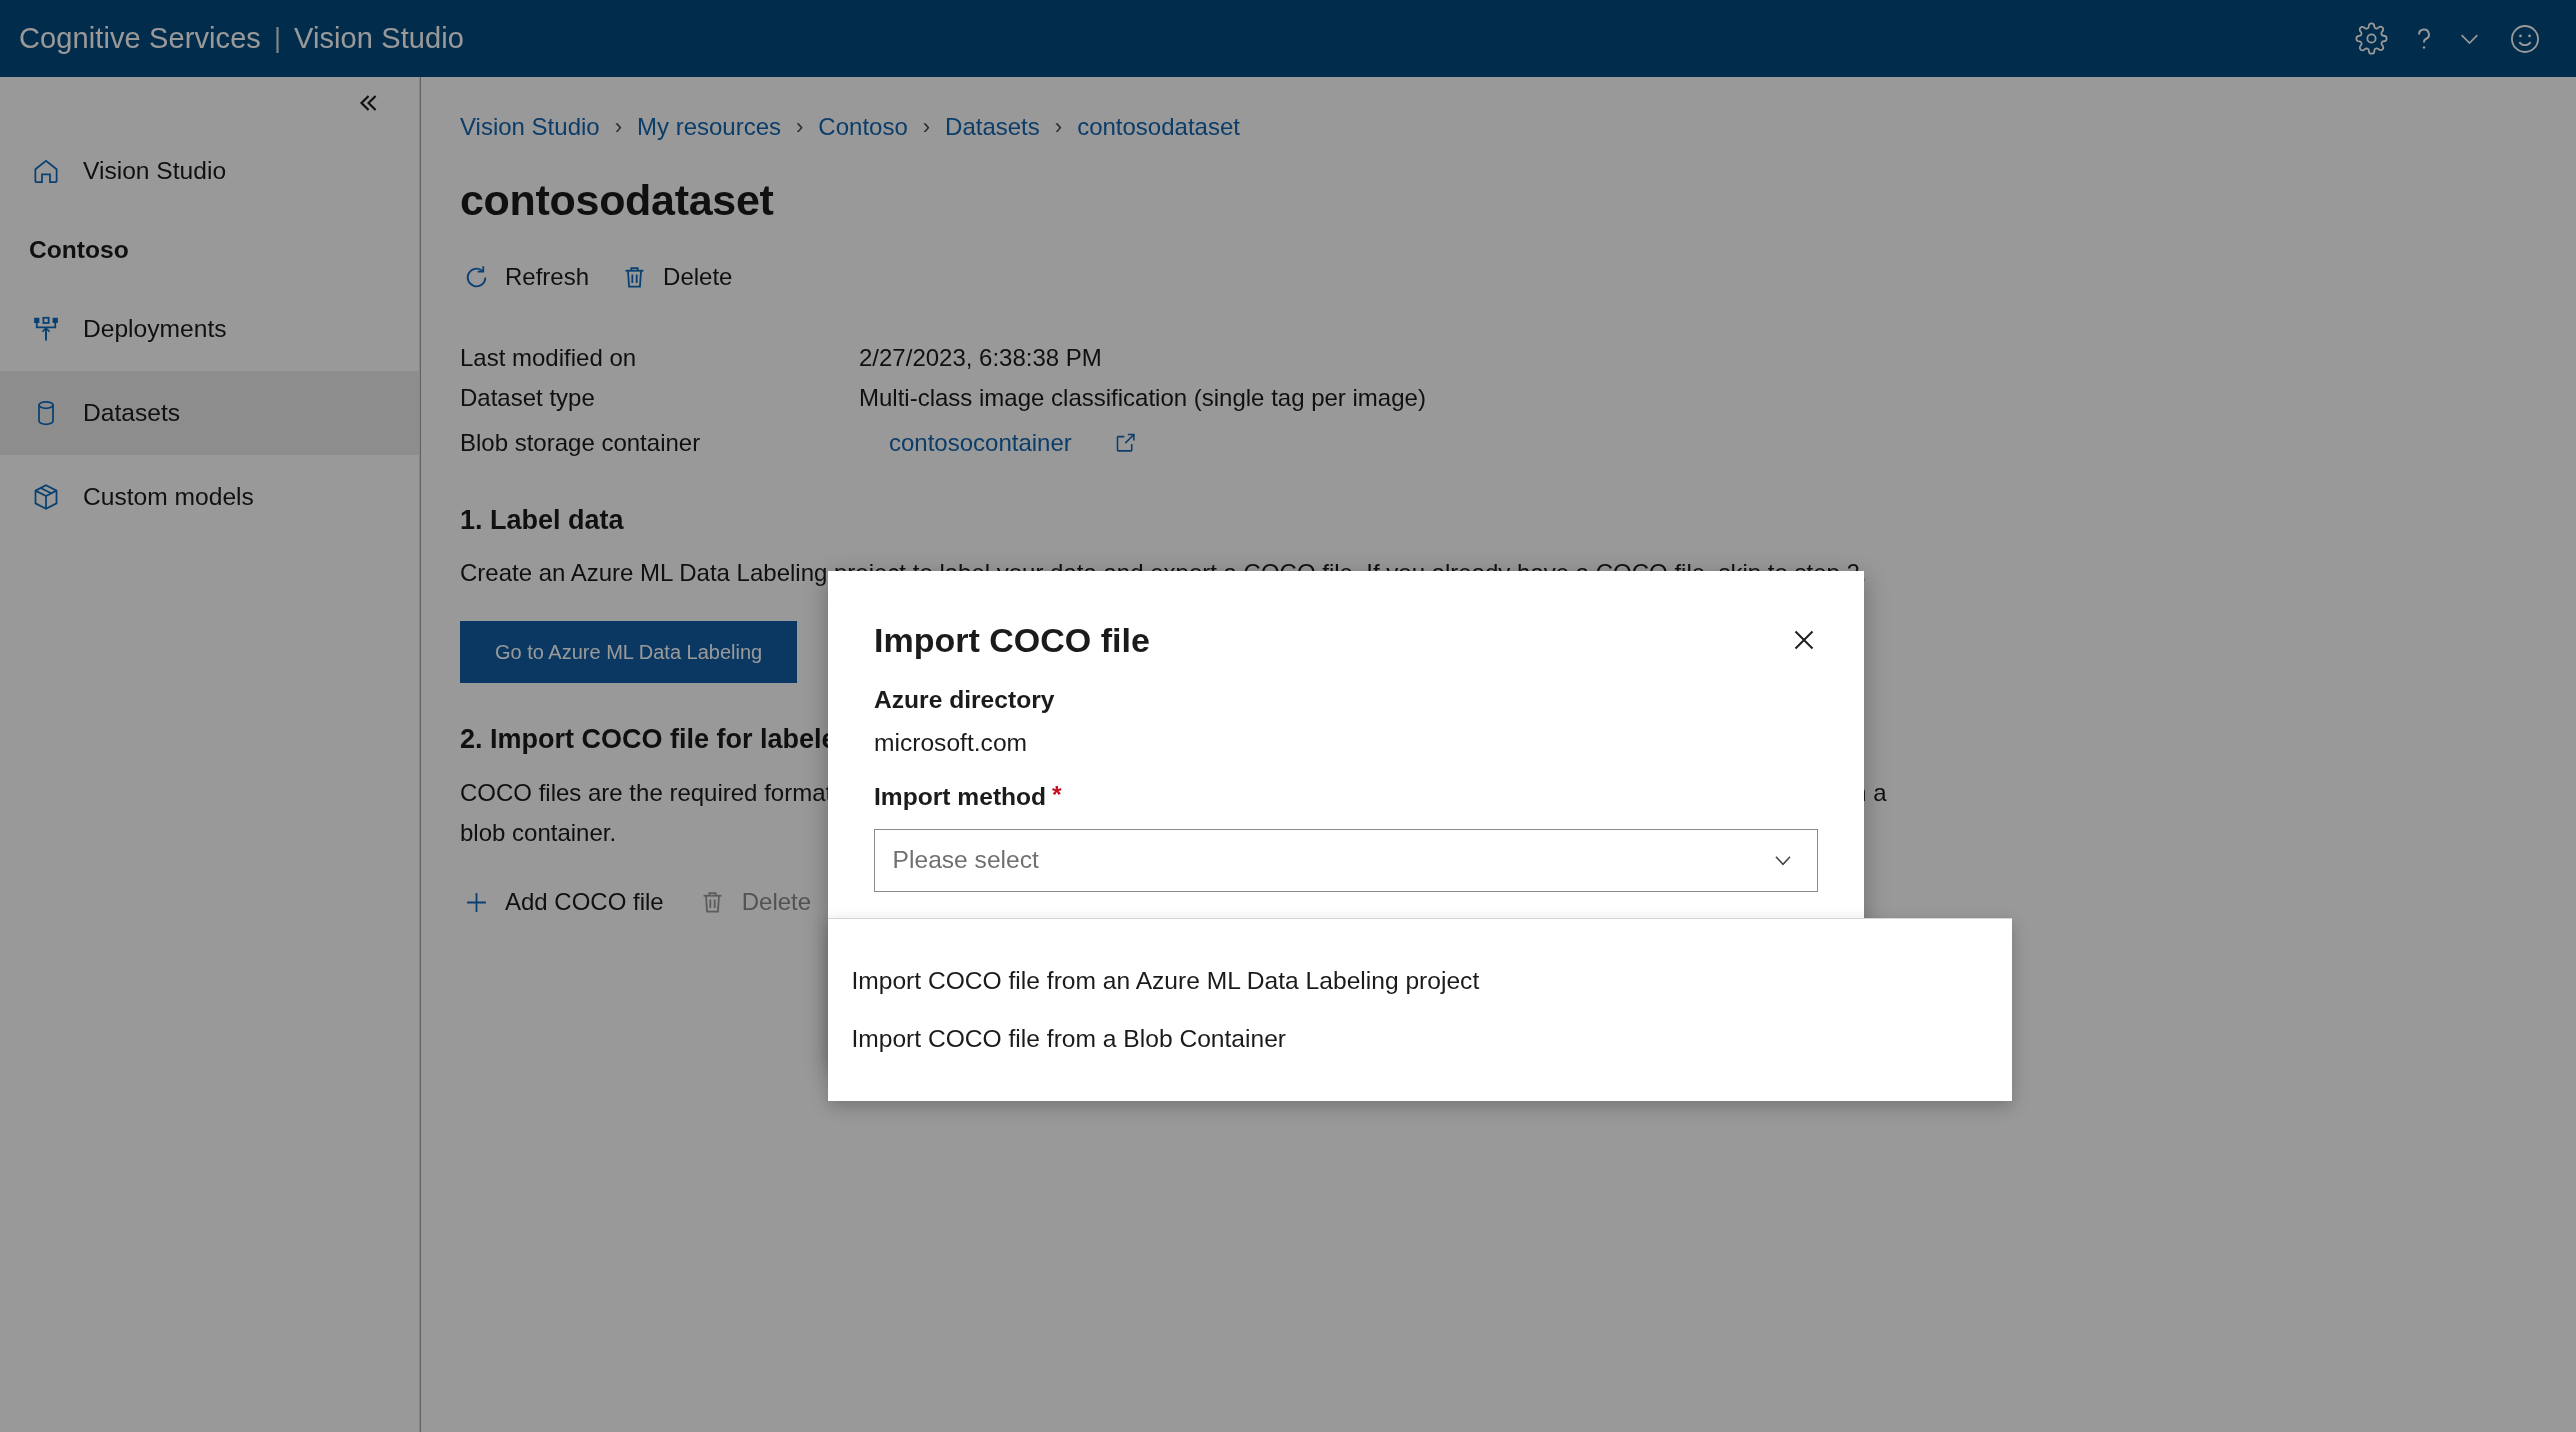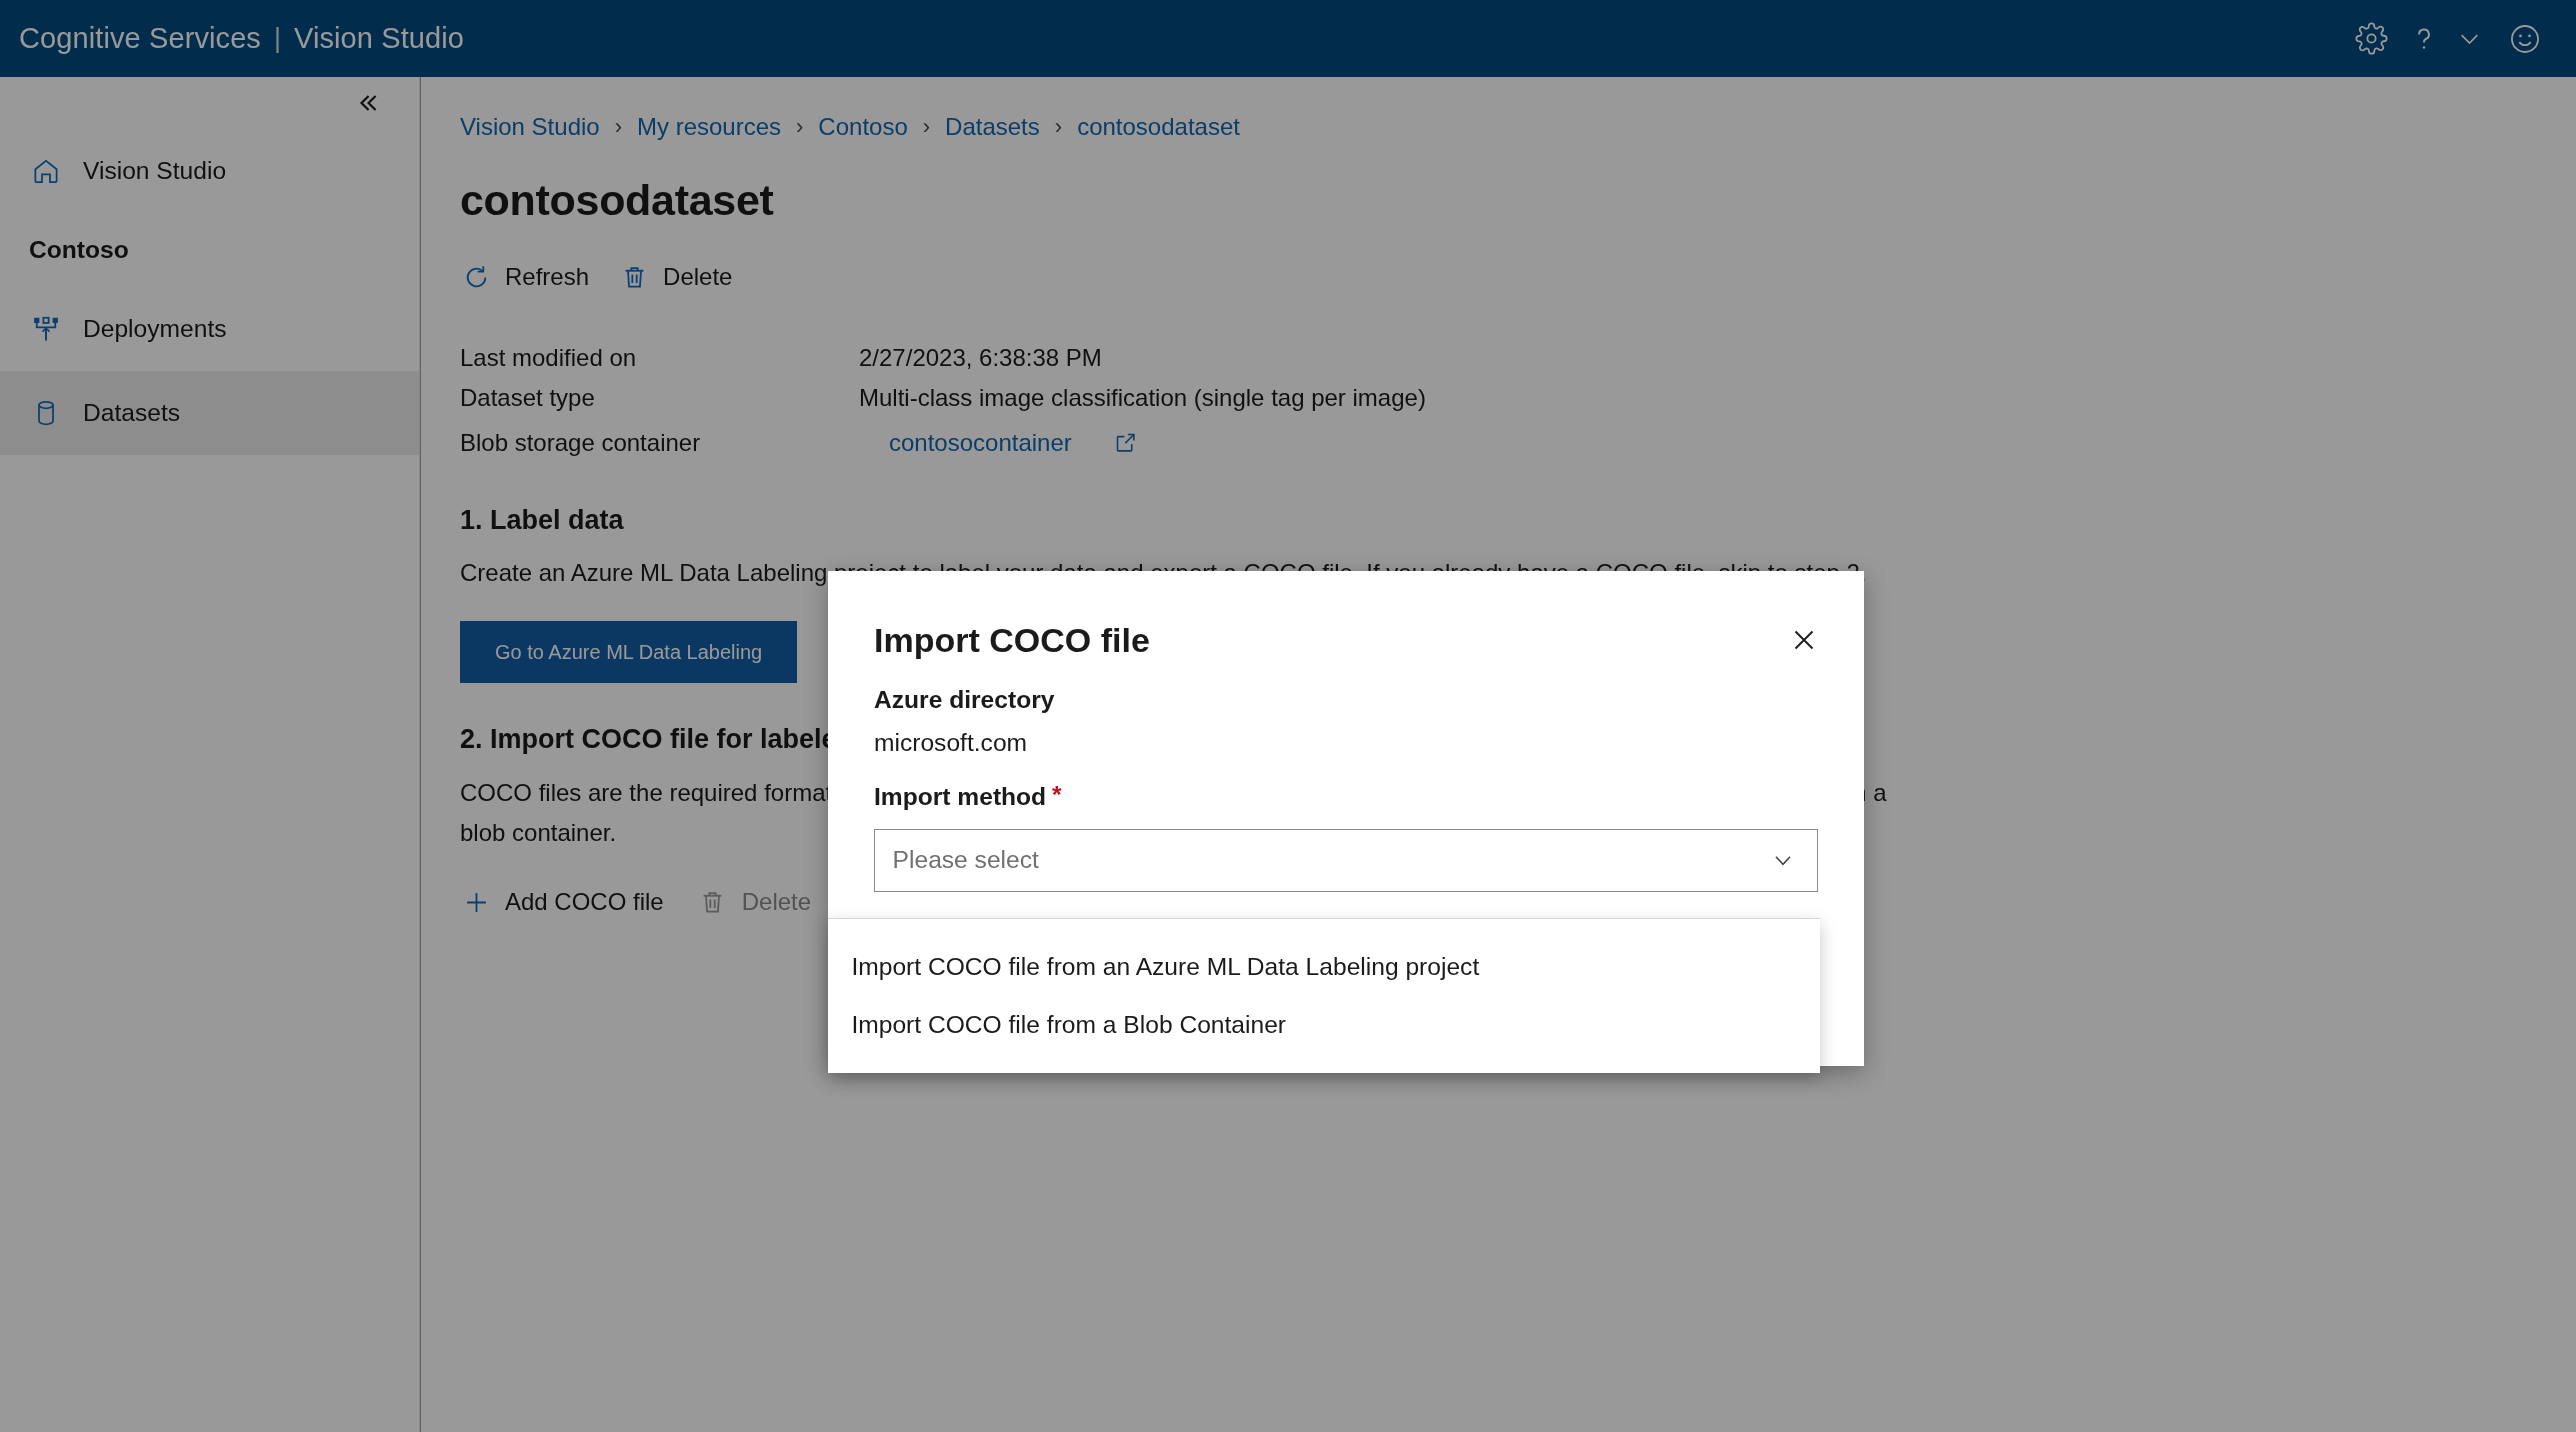--- a/index.html
+++ b/index.html
@@ -98,22 +98,22 @@
 
   .select-box {
     margin-top:17.6px; height:63px; border:0.6px solid #8a8a8a; background:#ffffff;
     display:flex; align-items:center; justify-content:space-between; padding:0 20px 0 17.6px;
     cursor:pointer;
   }
   .select-placeholder { font-size:24.6px; color:#707070; }
   .select-chevron { width:28px; height:28px; display:flex; align-items:center; justify-content:center; color:#424242; }
 
   .dropdown {
-    position:absolute; left:828px; top:918px; width:992px; background:#ffffff;
-    box-shadow:0 5.9px 16.4px rgba(0,0,0,0.22); border-top:0.6px solid #d6d6d6; padding:19px 0;
+    position:absolute; left:828px; top:918px; width:1184px; background:#ffffff;
+    box-shadow:0 5.9px 16.4px rgba(0,0,0,0.22); border-top:0.6px solid #d6d6d6; padding:33px 0;
   }
   .dd-item { font-size:24.6px; color:#1b1b1b; padding:15px 23.4px; cursor:pointer; white-space:nowrap; }
 </style>
 </head>
 <body>
 
 <div id="root">
 
   <div class="topbar">
     <span class="topbar-brand">Cognitive Services</span>
@@ -187,20 +187,30 @@
     <div class="nav-item selected">
       <span class="nav-icon">
         <svg width="30" height="30" viewBox="0 0 24 24" fill="none" stroke="currentColor" stroke-width="1.4">
           <ellipse cx="12" cy="5.6" rx="5.6" ry="2.6"></ellipse>
           <path d="M6.4 5.6v12.8c0 1.45 2.5 2.6 5.6 2.6s5.6-1.15 5.6-2.6V5.6"></path>
         </svg>
       </span>
       <span class="nav-label">Datasets</span>
     </div>
 
+    <div class="nav-item">
+      <span class="nav-icon">
+        <svg width="30" height="30" viewBox="0 0 24 24" fill="none" stroke="currentColor" stroke-width="1.4">
+          <path d="M12 2.6l8.4 4.3v10.2L12 21.4 3.6 17.1V6.9z"></path>
+          <path d="M3.6 6.9L12 11.2l8.4-4.3M12 11.2v10.2"></path>
+          <path d="M7.8 4.75l8.4 4.3"></path>
+        </svg>
+      </span>
+      <span class="nav-label">Custom models</span>
+    </div>
   </div>
 
   <div class="main">
 
     <div class="breadcrumb">
       <span class="crumb">Vision Studio</span>
       <span class="crumb-sep">›</span>
       <span class="crumb">My resources</span>
       <span class="crumb-sep">›</span>
       <span class="crumb">Contoso</span>

